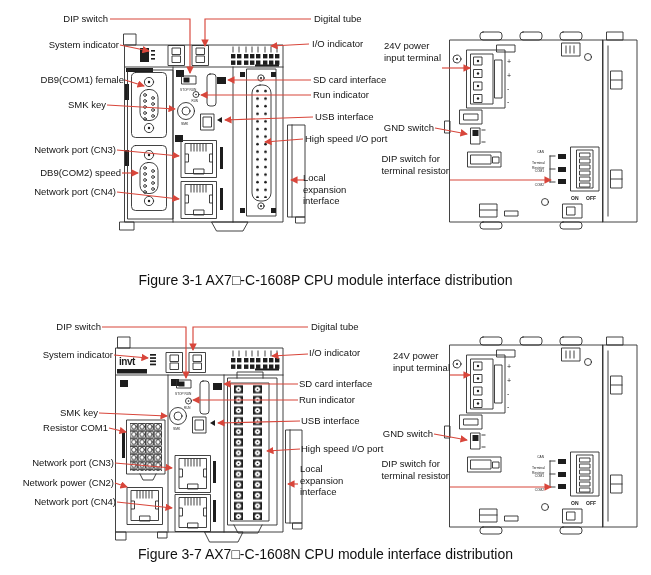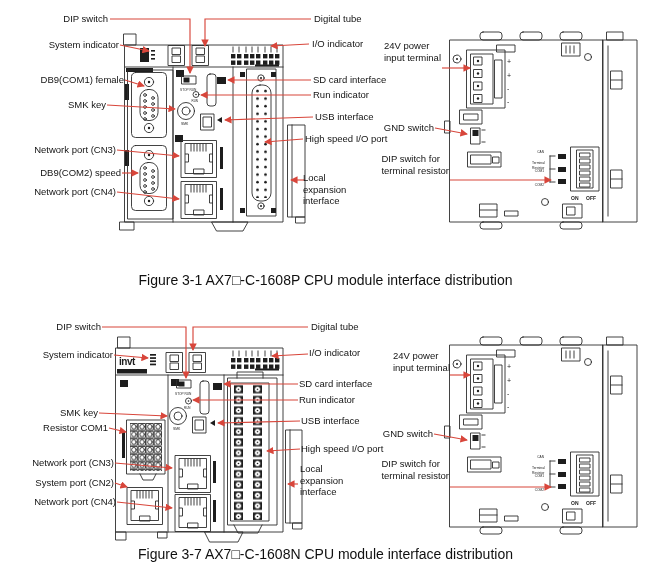--- a/index.html
+++ b/index.html
@@ -348,21 +348,21 @@
 
   <svg class="abs" style="left:440px;top:331px;z-index:1" width="205" height="212" viewBox="0 0 205 212">
     <use href="#sideView"></use>
   </svg>
 
   <div class="lbl ra" style="right:550px;top:321px">DIP switch</div>
   <div class="lbl ra" style="right:538px;top:349px">System indicator</div>
   <div class="lbl ra" style="right:553px;top:407px">SMK key</div>
   <div class="lbl ra" style="right:543px;top:422px">Resistor COM1</div>
   <div class="lbl ra" style="right:537px;top:457px">Network port (CN3)</div>
-  <div class="lbl ra" style="right:537px;top:477px">System port (CN2)</div>
+  <div class="lbl ra" style="right:537px;top:477px">Network power (CN2)</div>
   <div class="lbl ra" style="right:535px;top:496px">Network port (CN4)</div>
   <div class="lbl" style="left:311px;top:321px">Digital tube</div>
   <div class="lbl" style="left:309px;top:347px">I/O indicator</div>
   <div class="lbl" style="left:299px;top:378px">SD card interface</div>
   <div class="lbl" style="left:299px;top:394px">Run indicator</div>
   <div class="lbl" style="left:301px;top:415px">USB interface</div>
   <div class="lbl" style="left:301px;top:443px">High speed I/O port</div>
   <div class="lbl" style="left:300px;top:463px">Local
 expansion
 interface</div>

